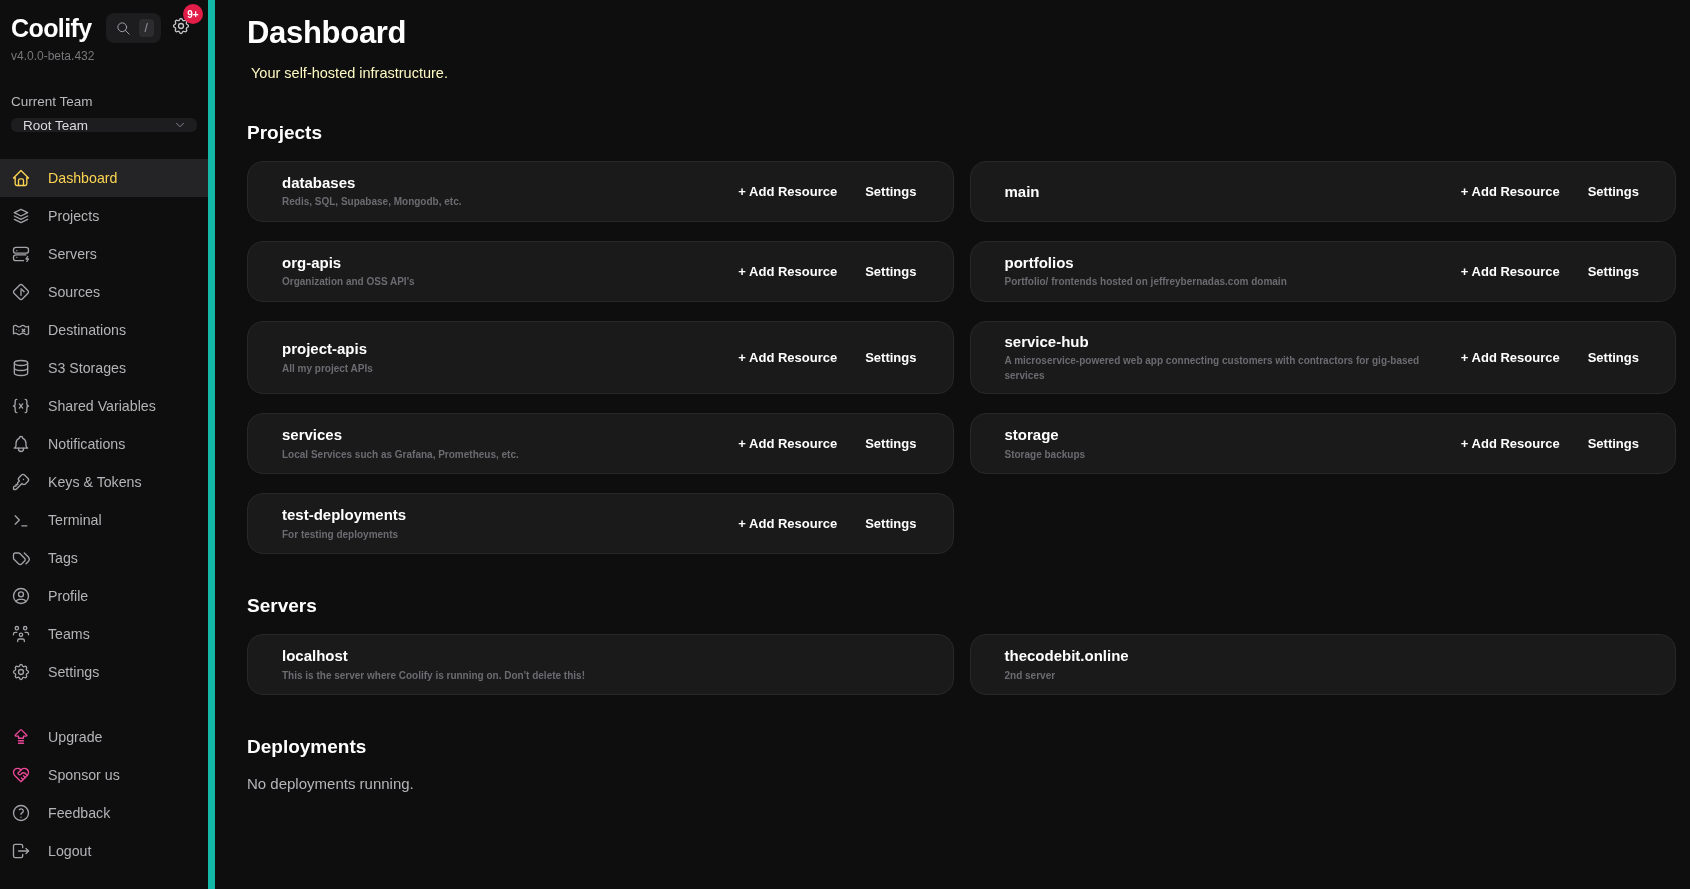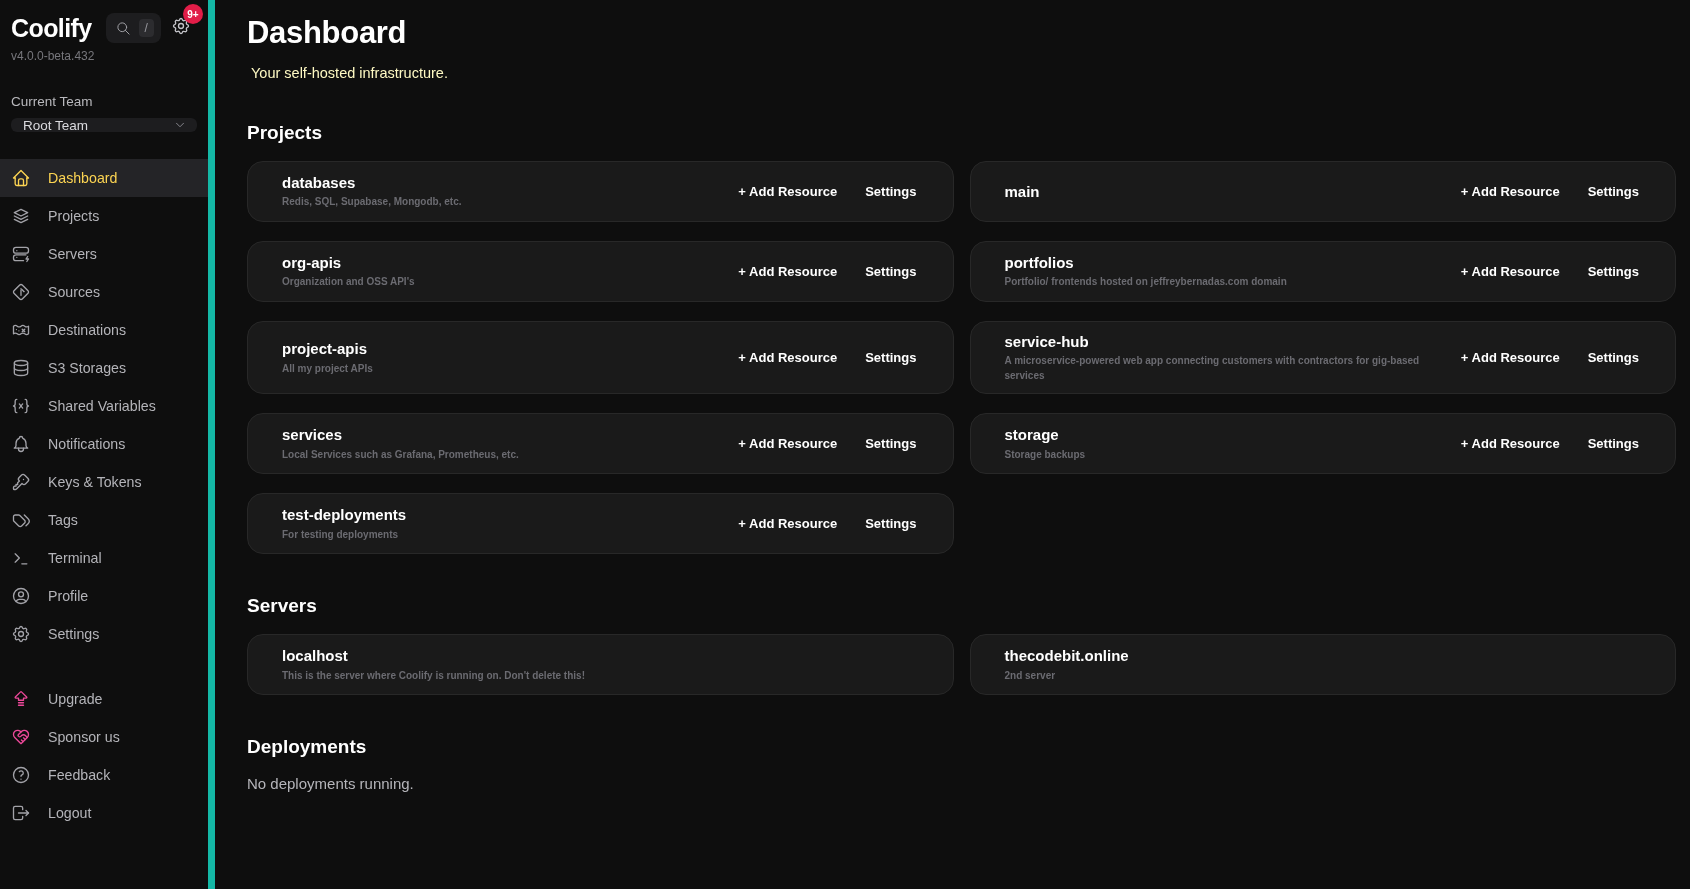--- a/index.html
+++ b/index.html
@@ -270,44 +270,52 @@
           <svg class="icon">
             <use href="#key-icon"></use>
           </svg>
         </span>
         <span class="nav-label">Keys &amp; Tokens</span>
       </div>
 
       <div class="nav-item">
         <span class="nav-icon">
           <svg class="icon">
+            <use href="#terminal-icon"></use>
+          </svg>
+        </span>
+        <span class="nav-label">Terminal</span>
+      </div>
+
+      <div class="nav-item">
+        <span class="nav-icon">
+          <svg class="icon">
             <use href="#tags-icon"></use>
           </svg>
         </span>
         <span class="nav-label">Tags</span>
       </div>
 
       <div class="nav-item">
         <span class="nav-icon">
           <svg class="icon">
-            <use href="#terminal-icon"></use>
-          </svg>
-        </span>
-        <span class="nav-label">Terminal</span>
-      </div>
-
-      <div class="nav-item">
-        <span class="nav-icon">
-          <svg class="icon">
             <use href="#user-circle-icon"></use>
           </svg>
         </span>
         <span class="nav-label">Profile</span>
       </div>
 
+      <div class="nav-item">
+        <span class="nav-icon">
+          <svg class="icon">
+            <use href="#users-icon"></use>
+          </svg>
+        </span>
+        <span class="nav-label">Teams</span>
+      </div>
 
       <div class="nav-item">
         <span class="nav-icon">
           <svg class="icon">
             <use href="#gear-icon"></use>
           </svg>
         </span>
         <span class="nav-label">Settings</span>
       </div>
     </nav>

